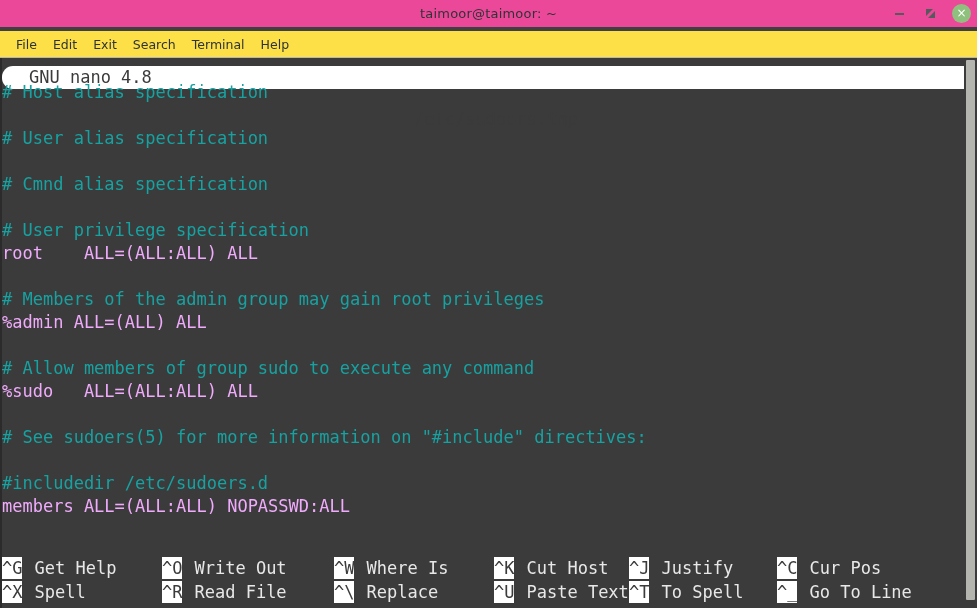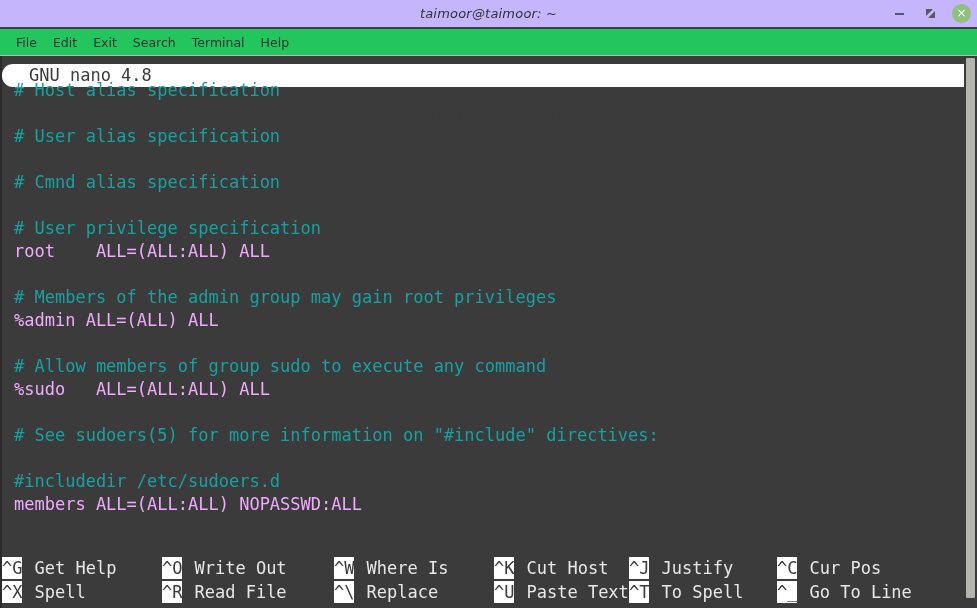--- a/index.html
+++ b/index.html
@@ -20,25 +20,24 @@
     width: 977px;
     height: 608px;
     position: relative;
     background: #d6d6d2;
     display: flex;
     flex-direction: column;
   }
 
   .titlebar {
     height: 27px;
-    background: #c4b5fd;
+    background: #ec4899;
     position: relative;
     flex: 0 0 auto;
-    border-bottom: 2px solid #404040;
-    font-style: italic;
+    border-bottom: 4px solid #404040;
   }
   .titlebar-title {
     position: absolute;
     left: 0; right: 0; top: 0;
     line-height: 27px;
     text-align: center;
     font-family: "DejaVu Sans", "Liberation Sans", sans-serif;
     font-size: 13px;
     color: #2e3436;
     font-weight: normal;
@@ -80,21 +79,21 @@
     background: #8fc07e;
     color: #ffffff;
     font-size: 12px;
     font-family: "DejaVu Sans", sans-serif;
     line-height: 19px;
     text-align: center;
   }
 
   .menubar {
     height: 26px;
-    background: #22c55e;
+    background: #fde047;
     display: flex;
     align-items: center;
     padding-left: 8px;
     flex: 0 0 auto;
     border-bottom: 1px solid #b8b8b2;
     text-align: center;
   }
   .menu-item {
     font-family: "DejaVu Sans", "Liberation Sans", sans-serif;
     font-size: 12.5px;
@@ -138,21 +137,21 @@
     top: 23px;
     right: 14px;
     bottom: 52px;
     overflow: hidden;
   }
   .line {
     height: 23px;
     line-height: 23px;
     font-size: 17px;
     white-space: pre;
-    padding-left: 12px;
+    padding-left: 0;
     font-family: "DejaVu Sans Mono", "Liberation Mono", monospace;
     letter-spacing: 0px;
   }
   .line.comment { color: #17a2a2; }
   .line.code    { color: #f0abfc; }
   .line.blank   { color: transparent; }
 
   .redline {
     position: absolute;
     left: 5px;

